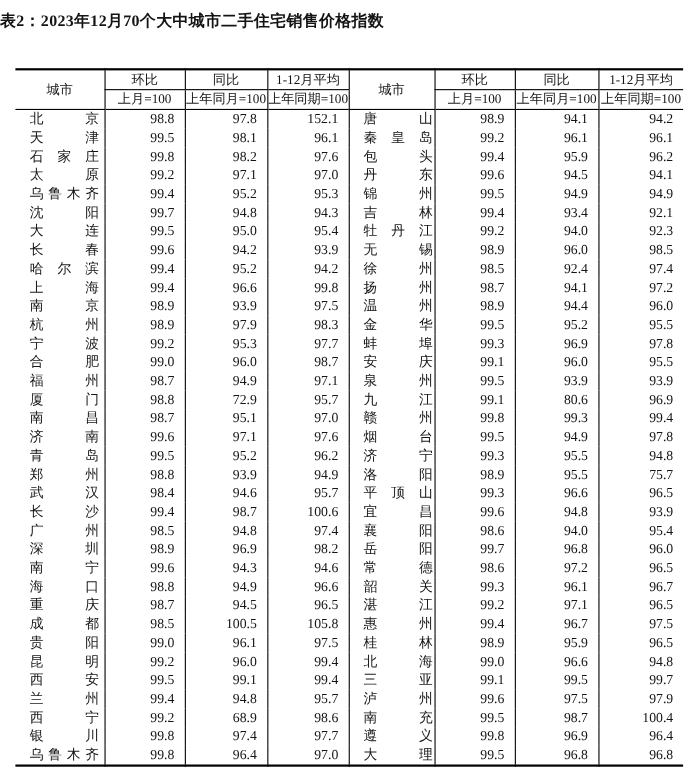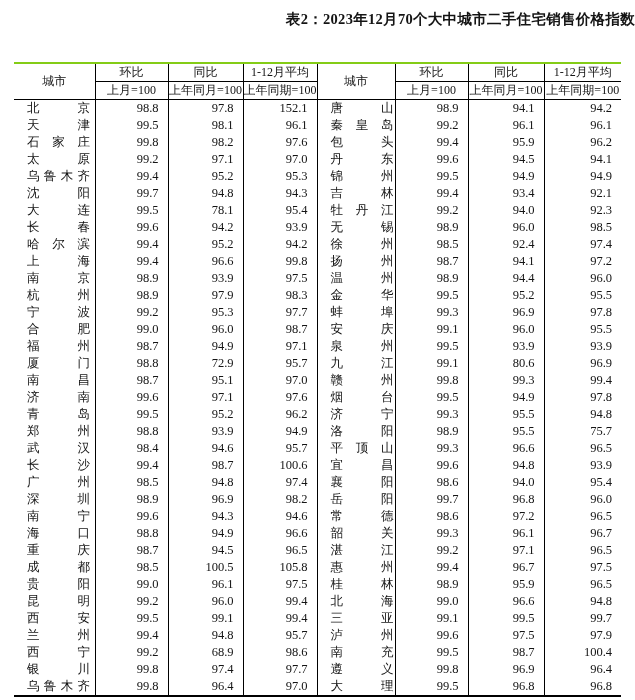--- a/index.html
+++ b/index.html
@@ -4,30 +4,30 @@
 <style>
   html, body { margin: 0; padding: 0; }
   body {
     width: 635px; height: 700px;
     background: #ffffff;
     color: #141414;
     font-family: "Liberation Serif", "DejaVu Serif", serif;
   }
   .title {
     margin: 10px 0 0 0;
-    text-align: right;
+    text-align: left;
     font-size: 14.5px;
     font-weight: bold;
     letter-spacing: 0.3px;
   }
   table.idx {
     border-collapse: collapse;
     table-layout: fixed;
     margin: 33px 0 13px 14px;
-    border-top: 2px solid #84cc16;
+    border-top: 2px solid #000000;
     border-bottom: 2px solid #000;
   }
   th, td {
     padding: 0;
     height: 17px;
     line-height: 17px;
     font-weight: normal;
     white-space: nowrap;
     overflow: hidden;
     font-size: 12px;
@@ -137,21 +137,21 @@
         <td class="num bl">94.8</td>
         <td class="num bl">94.3</td>
         <td class="city bl"><span class="cname">吉林</span></td>
         <td class="num bl">99.4</td>
         <td class="num bl">93.4</td>
         <td class="num bl">92.1</td>
       </tr>
       <tr>
         <td class="city"><span class="cname">大连</span></td>
         <td class="num bl">99.5</td>
-        <td class="num bl">78.1</td>
+        <td class="num bl">95.0</td>
         <td class="num bl">95.4</td>
         <td class="city bl"><span class="cname">牡丹江</span></td>
         <td class="num bl">99.2</td>
         <td class="num bl">94.0</td>
         <td class="num bl">92.3</td>
       </tr>
       <tr>
         <td class="city"><span class="cname">长春</span></td>
         <td class="num bl">99.6</td>
         <td class="num bl">94.2</td>

